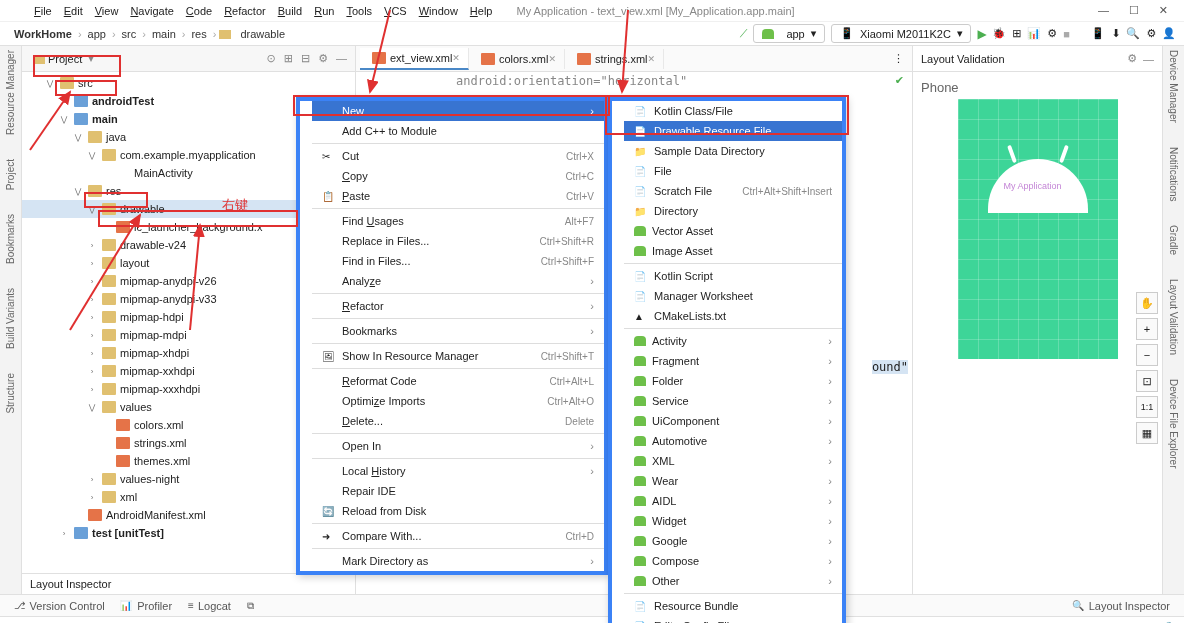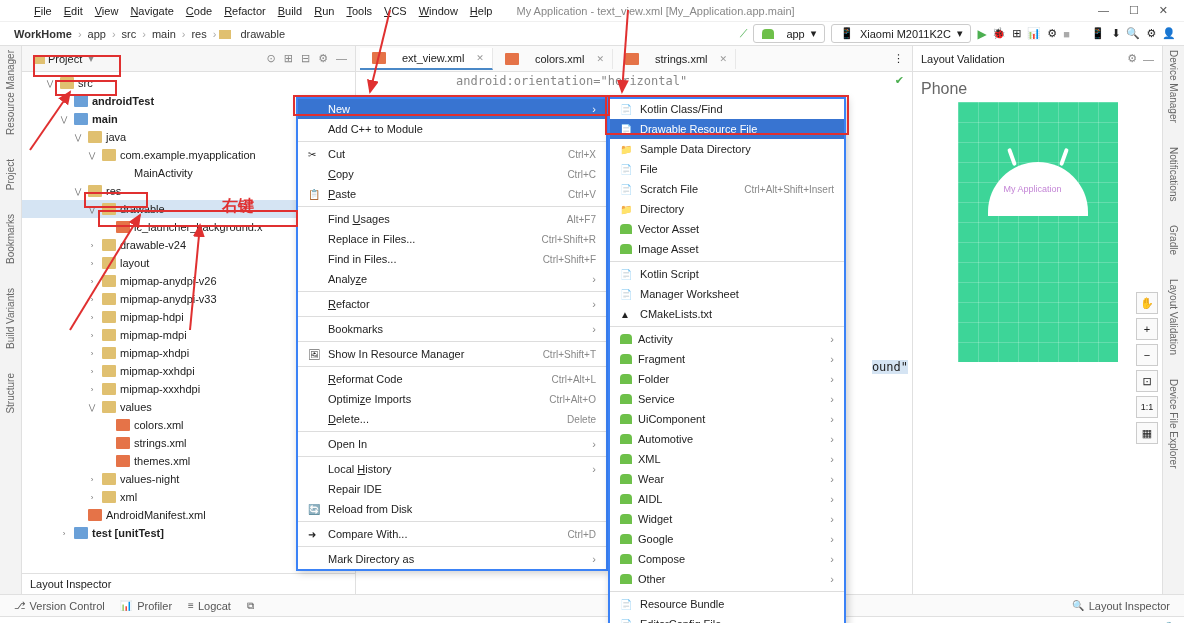--- a/index.html
+++ b/index.html
@@ -31,54 +31,54 @@
 .tree-row.sel { background:#d5e4f3; }
 .chev { width:12px; display:inline-block; text-align:center; color:#777; font-size:8px; }
 .fic { width:14px; height:12px; margin:0 4px; display:inline-block; }
 .fold { background:#e0c070; border-radius:1px; }
 .fold-blue { background:#6aa0d8; border-radius:1px; }
 .xml-ic { background:#e57348; border-radius:1px; }
 .row-lbl { font-size:11px; }
 .row-lbl.b { font-weight:600; }
 .editor-area { flex:1; display:flex; flex-direction:column; min-width:0; }
 .tabs { height:26px; display:flex; align-items:center; border-bottom:1px solid #e0e0e0; background:#fafafa; padding-left:4px; }
-.tab { padding:4px 8px; display:flex; align-items:center; gap:12px; border-right:1px solid #e8e8e8; }
+.tab { padding:4px 8px; display:flex; align-items:center; gap:0; border-right:1px solid #e8e8e8; }
 .tab.active { background:#fff; border-bottom:2px solid #4a88c7; }
 .tab-close { color:#999; font-size:9px; }
 .editor-body { flex:1; position:relative; background:#fff; }
 .code-line { position:absolute; font-family:Consolas,monospace; font-size:12px; }
 .layout-panel { width:250px; border-left:1px solid #e0e0e0; display:flex; flex-direction:column; }
 .layout-hdr { height:26px; display:flex; align-items:center; padding:0 8px; font-weight:500; border-bottom:1px solid #e0e0e0; }
 .layout-ctl { height:24px; display:flex; align-items:center; padding:0 6px; gap:6px; border-bottom:1px solid #eee; font-size:10px; }
 .preview { flex:1; display:flex; flex-direction:column; align-items:center; padding-top:8px; }
-.phone-label { font-size:16px; color:#666; margin-bottom:4px; align-self:flex-start; margin-left:8px; }
+.phone-label { font-size:13px; color:#666; margin-bottom:4px; align-self:flex-start; margin-left:8px; }
 .phone { width:160px; height:260px; background:#3dd598; position:relative; background-image:linear-gradient(#fff3 1px,transparent 1px),linear-gradient(90deg,#fff3 1px,transparent 1px); background-size:20px 20px; }
 .droid-head { position:absolute; top:60px; left:30px; width:100px; height:54px; background:#fff; border-radius:50px 50px 0 0; }
 .droid-head::before,.droid-head::after { content:""; position:absolute; width:4px; height:18px; background:#fff; top:-14px; border-radius:2px; }
 .droid-head::before { left:22px; transform:rotate(-20deg); }
 .droid-head::after { right:22px; transform:rotate(20deg); }
 .app-text { position:absolute; top:82px; left:46px; font-size:9px; color:#c485d6; }
 .preview-toolbar { position:absolute; right:4px; top:220px; display:flex; flex-direction:column; gap:4px; }
 .preview-toolbar .pb { width:22px; height:22px; border:1px solid #ccc; display:flex; align-items:center; justify-content:center; font-size:11px; background:#fafafa; }
 .bottom-bar { height:22px; border-top:1px solid #e0e0e0; display:flex; align-items:center; padding:0 6px; background:#fafafa; }
 .bottom-bar .bitem { padding:0 8px; display:flex; align-items:center; gap:4px; font-size:10px; color:#555; }
 .status-bar { height:22px; border-top:1px solid #e0e0e0; display:flex; align-items:center; padding:0 8px; background:#fff; font-size:10px; color:#555; }
 .status-right { margin-left:auto; display:flex; gap:12px; }
-.ctx-menu { position:absolute; background:#fff; border:2px solid #3b82f6; box-shadow:2px 2px 8px rgba(0,0,0,.2); z-index:100; }
+.ctx-menu { position:absolute; background:#fff; border:4px solid #3b82f6; box-shadow:2px 2px 8px rgba(0,0,0,.2); z-index:100;padding-left:12px; }
 .ctx-row { height:20px; display:flex; align-items:center; padding:0 10px; cursor:pointer; }
 .ctx-row.sel { background:#3874d1; color:#fff; }
 .ctx-row .shortcut { margin-left:auto; color:#888; font-size:10px; }
 .ctx-sep { height:1px; background:#ddd; margin:2px 0; }
 .ctx-arrow { margin-left:auto; color:#888; }
 .ctx-row.sel .ctx-arrow { color:#fff; }
 .ctx-icon { width:14px; margin-right:6px; font-size:10px; }
 .android-icon { width:12px; height:10px; background:#6ec04a; border-radius:4px 4px 0 0; margin-right:6px; }
 .redbox { position:absolute; border:2px solid #e03030; pointer-events:none; z-index:200; }
 .redarrow { position:absolute; z-index:199; pointer-events:none; }
-.redtext { position:absolute; color:#e03030; font-size:16px; font-weight:700; z-index:199; }
+.redtext { position:absolute; color:#e03030; font-size:13px; font-weight:400; z-index:199; }
 .folder-icon::before { content:""; display:inline-block; width:12px; height:9px; background:#e0c070; margin:0 3px; vertical-align:middle; }
 </style>
 </head>
 <body>
 
 <div class="menubar">
   <div class="spacer"></div>
   <div id="menu-items" style="display: flex;">
       <div class="item"><u>F</u>ile</div>
       <div class="item"><u>E</u>dit</div>
@@ -469,21 +469,21 @@
     <div class="ctx-row">
       <span class="ctx-icon"></span>
       <span>Mark Directory as</span>
       <span class="ctx-arrow">›</span>
     </div>
   </div>
 
 <div class="ctx-menu" id="ctx2" style="left:608px; top:97px; width:238px;">
     <div class="ctx-row">
       <span class="ctx-icon">📄</span>
-      <span>Kotlin Class/Find</span>
+      <span>Kotlin Class/File</span>
     </div>
     <div class="ctx-row sel">
       <span class="ctx-icon">📄</span>
       <span>Drawable Resource File</span>
     </div>
     <div class="ctx-row">
       <span class="ctx-icon">📁</span>
       <span>Sample Data Directory</span>
     </div>
     <div class="ctx-row">

